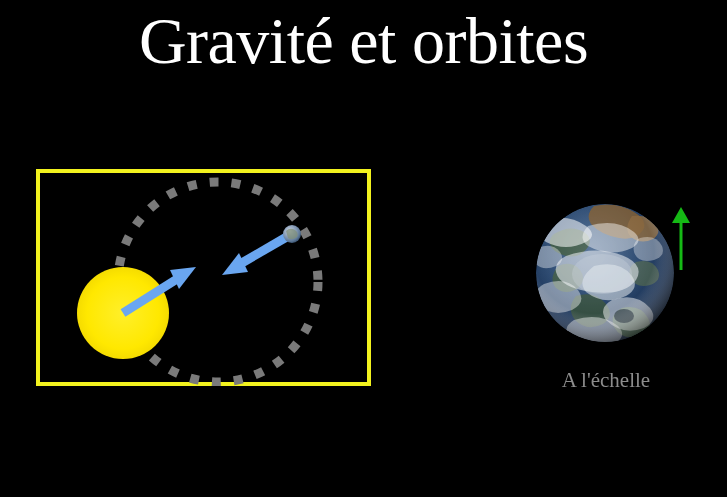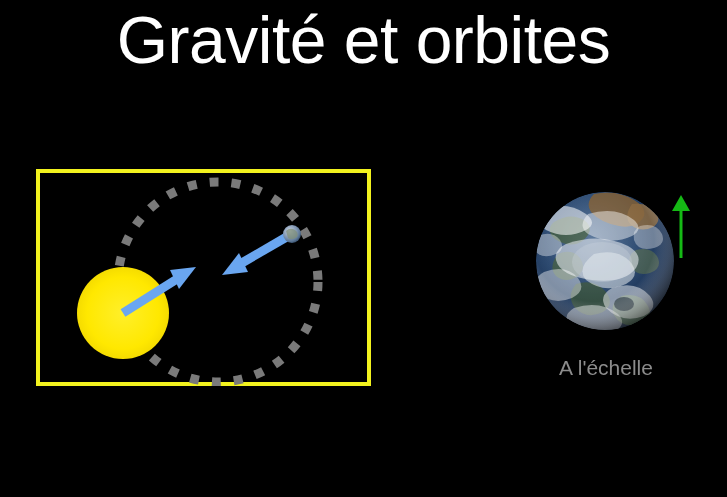--- a/index.html
+++ b/index.html
@@ -6,21 +6,21 @@
     margin: 0;
     padding: 0;
     background: #000000;
   }
   #stage {
     position: relative;
     width: 727px;
     height: 497px;
     background: #000000;
     overflow: hidden;
-    font-family: Liberation Sans, sans-serif;
+    font-family: Liberation Serif, serif;
   }
 
   
   #title {
     position: absolute;
     left: 0;
     top: 6px;
     width: 727px;
     text-align: center;
     color: #ffffff;
@@ -55,21 +55,21 @@
     top: 0;
     width: 335px;
     height: 217px;
     display: block;
   }
 
   
   #scale-panel {
     position: absolute;
     left: 460px;
-    top: 176px;
+    top: 188px;
     width: 260px;
     height: 230px;
   }
   #earth-photo {
     position: absolute;
     left: 76px;
     top: 16px;
     width: 138px;
     height: 138px;
     border-radius: 50%;

